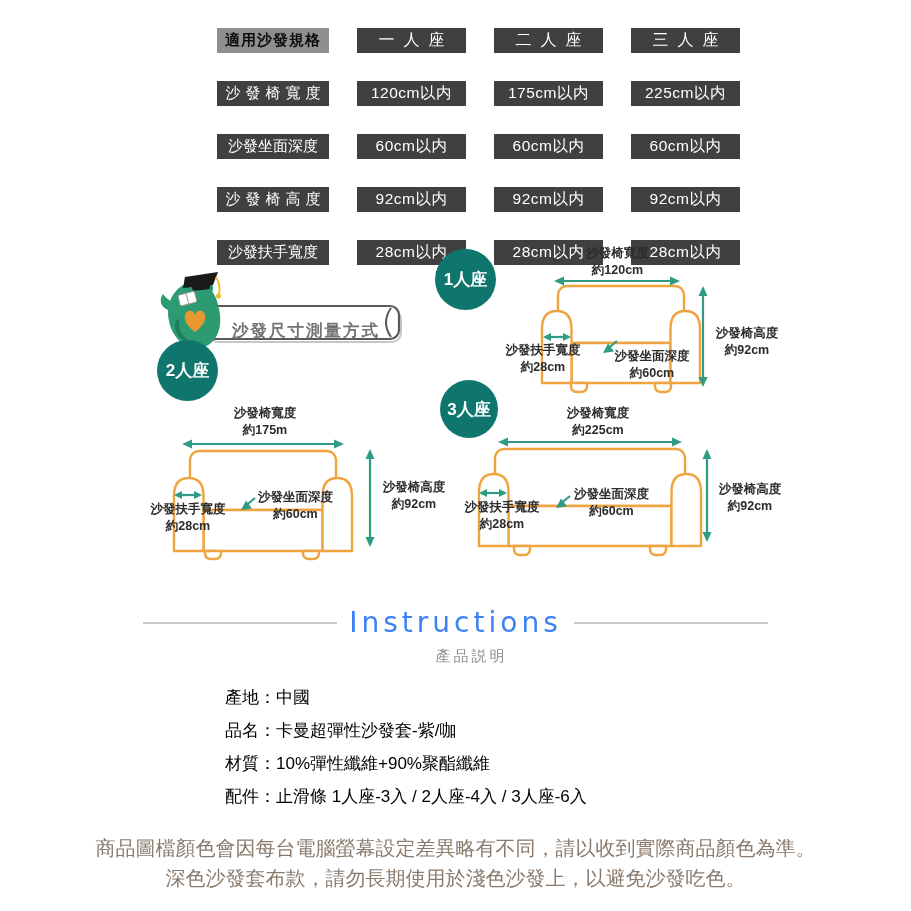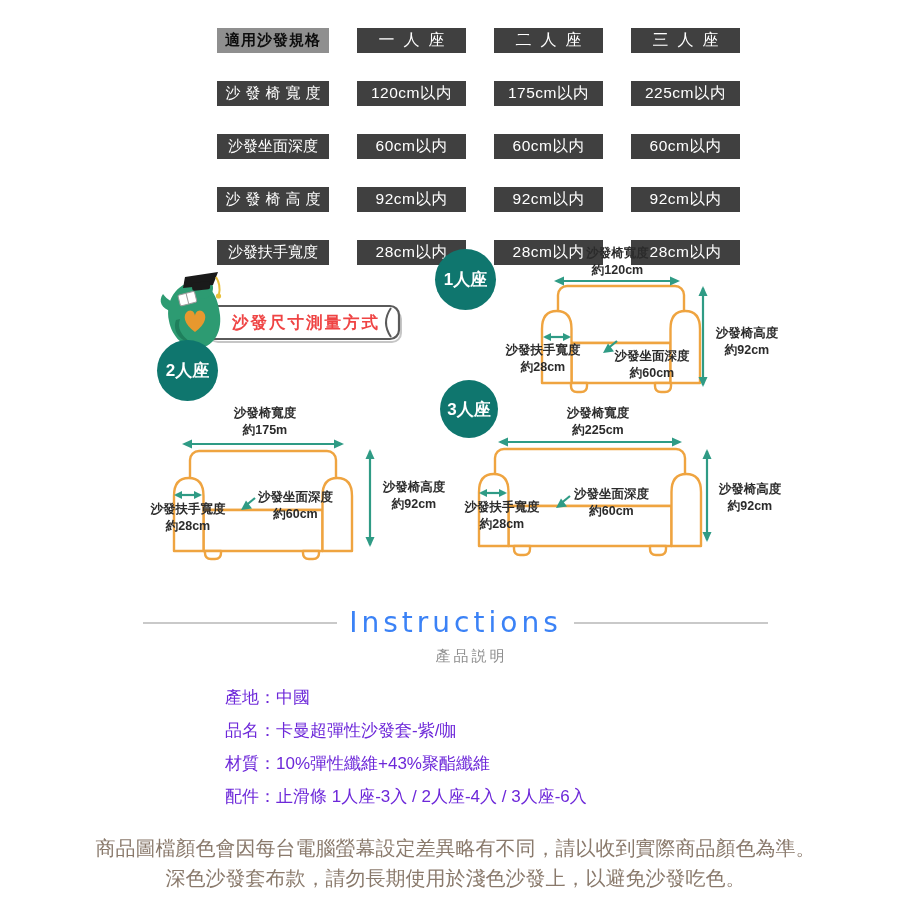--- a/index.html
+++ b/index.html
@@ -34,22 +34,22 @@
     font-size:17px; font-weight:bold; z-index:6;
   }
   #badge-1 { left:435px; top:249px; width:61px; height:61px; }
   #badge-2 { left:157px; top:340px; width:61px; height:61px; }
   #badge-3 { left:440px; top:380px; width:58px; height:58px; }
 
   .mascot { position:absolute; left:156px; top:268px; z-index:5; }
 
   .ribbon { position:absolute; left:202px; top:303px; width:206px; height:46px; z-index:4; }
   .ribbon .ribbon-text {
-    position:absolute; left:16px; top:9px; width:176px; text-align:center;
-    font-size:16.5px; font-weight:bold; color:#ef4444; letter-spacing:2px; white-space:nowrap;
+    position:absolute; left:16px; top:17px; width:176px; text-align:center;
+    font-size:16.5px; font-weight:bold; color:#737373; letter-spacing:2px; white-space:nowrap;
   }
 
   .sofa-group { position:absolute; }
   .sofa-group svg { position:absolute; left:0; top:0; }
   .dlabel {
     position:absolute; text-align:center; font-weight:bold;
     font-size:12.5px; line-height:1.35; color:#2b2b2b; white-space:nowrap;
   }
   #group-1 { left:495px; top:245px; width:300px; height:160px; }
   #group-2 { left:138px; top:405px; width:320px; height:170px; }
@@ -64,21 +64,21 @@
   .insx .title {
     font-size:28px; font-weight:400; color:#3b82f6; letter-spacing:4px;
     font-family:"DejaVu Sans","Liberation Sans",sans-serif; white-space:nowrap;
   }
   .insx-sub {
     position:absolute; left:16px; top:647px; width:911px; text-align:center;
     font-size:15px; color:#8f8f8f; letter-spacing:3px;
   }
 
   
-  .details { position:absolute; left:225px; top:688px; font-size:17px; color:#6d28d9; }
+  .details { position:absolute; left:225px; top:688px; font-size:17px; color:#000000; }
   .details .dline { height:20px; line-height:20px; margin-bottom:13px; white-space:nowrap; }
 
   
   .notes {
     position:absolute; left:0; top:833px; width:911px; text-align:center;
     font-family:"Liberation Serif","DejaVu Serif",serif;
     font-size:20px; color:#8A7A6C; line-height:30px;
   }
 
   .sofa-stroke { fill:#ffffff; stroke:#EFA440; stroke-width:2.4; stroke-linejoin:round; }
@@ -276,20 +276,20 @@
 <div class="insx">
   <div class="line"></div>
   <div class="title">Instructions</div>
   <div class="line"></div>
 </div>
 <div class="insx-sub">產品説明</div>
 
 <div class="details">
   <div class="dline">產地：中國</div>
   <div class="dline">品名：卡曼超彈性沙發套-紫/咖</div>
-  <div class="dline">材質：10%彈性纖維+43%聚酯纖維</div>
+  <div class="dline">材質：10%彈性纖維+90%聚酯纖維</div>
   <div class="dline">配件：止滑條 1人座-3入 / 2人座-4入 / 3人座-6入</div>
 </div>
 
 <div class="notes">
   <div>商品圖檔顏色會因每台電腦螢幕設定差異略有不同，請以收到實際商品顏色為準。</div>
   <div>深色沙發套布款，請勿長期使用於淺色沙發上，以避免沙發吃色。</div>
 </div>
 
 </body></html>

